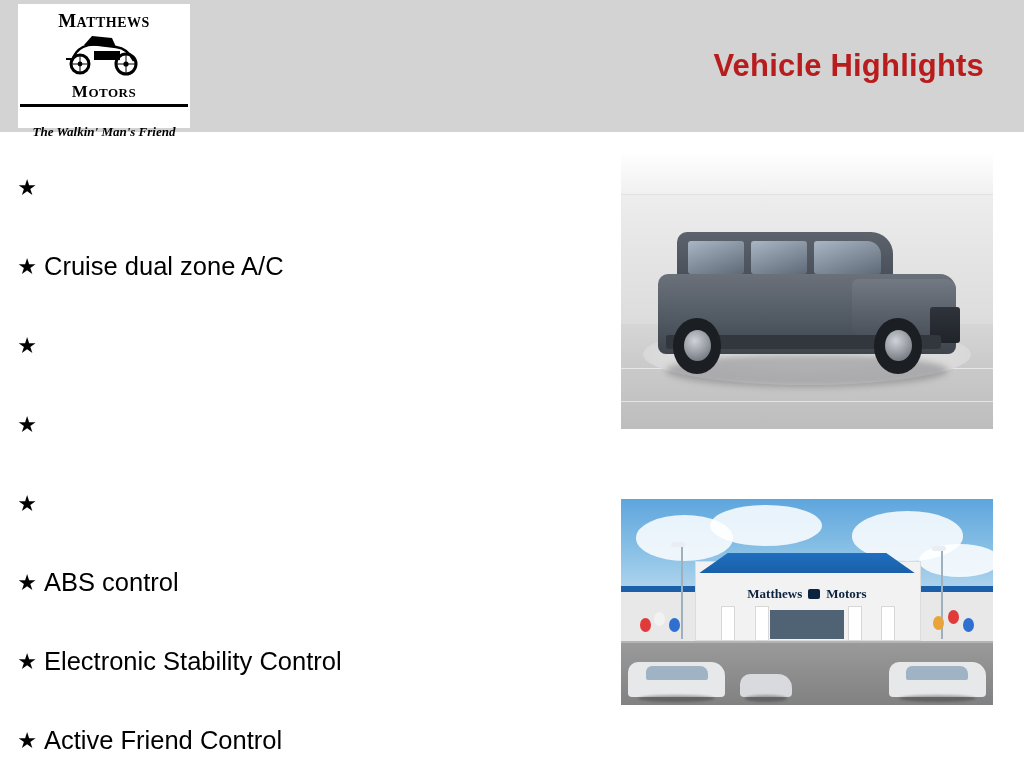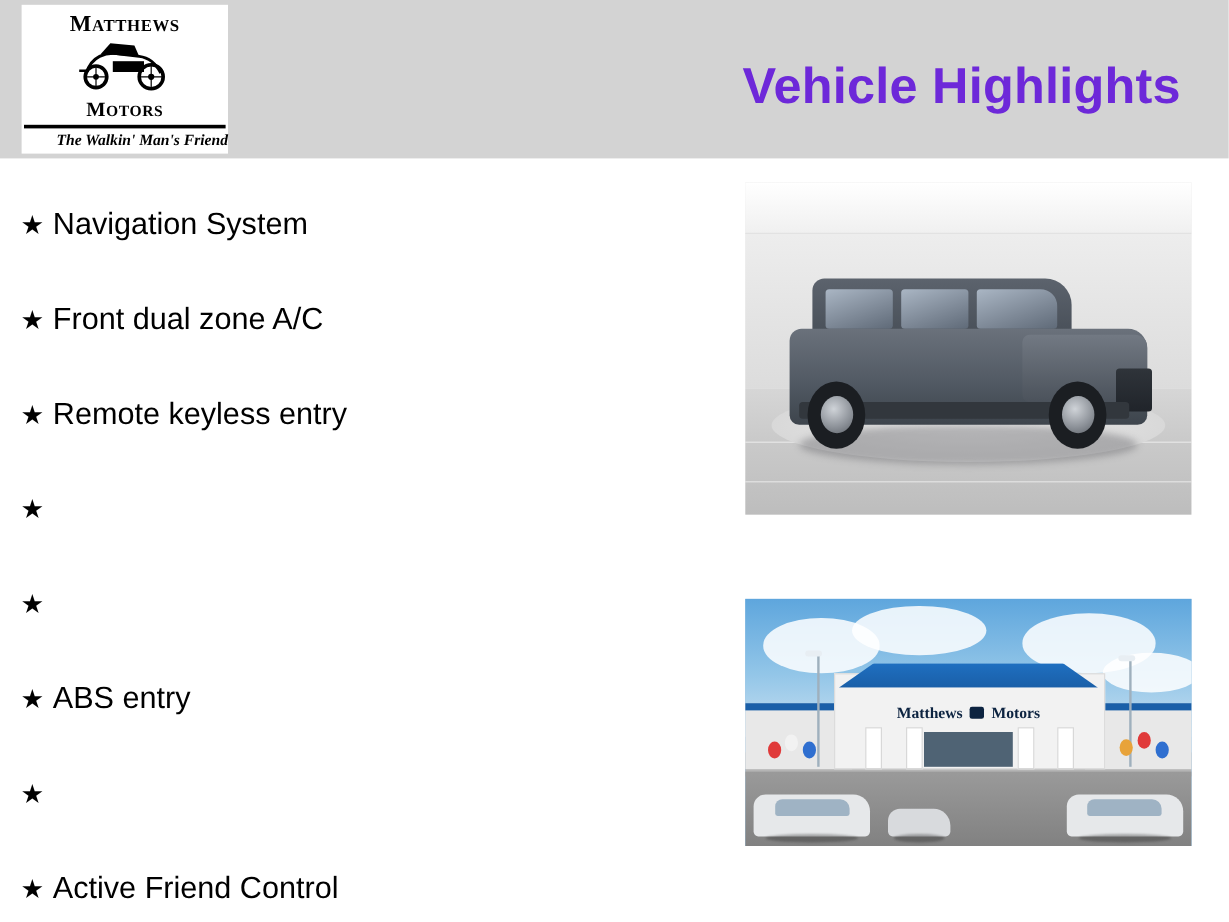--- a/index.html
+++ b/index.html
@@ -27,23 +27,23 @@
     width: 1024px;
     height: 132px;
     background: #d3d3d3;
     box-sizing: border-box;
   }
 
   .header-title {
     position: absolute;
     right: 40px;
     top: 48px;
-    font-size: 42px;
+    font-size: 31px;
     font-weight: bold;
-    color: #6d28d9;
+    color: #b91c1c;
     letter-spacing: 0.2px;
     white-space: nowrap;
     text-align: right;
   }
 
   
   .logo {
     position: absolute;
     left: 18px;
     top: 4px;
@@ -99,23 +99,23 @@
     left: 2px;
     top: 100px;
     width: 168px;
     height: 3px;
     background: #000000;
   }
 
   .logo-tagline {
     position: absolute;
     left: 0;
-    top: 105px;
+    top: 120px;
     width: 172px;
-    text-align: right;
+    text-align: center;
     font-family: "Liberation Serif", serif;
     font-style: italic;
     font-weight: bold;
     font-size: 13px;
     color: #000000;
     white-space: nowrap;
   }
 
   
   .features {
@@ -392,48 +392,47 @@
       <div class="logo-tagline">The Walkin' Man's Friend</div>
     </div>
 
     <div class="header-title">Vehicle Highlights</div>
   </div>
 
   <div class="features">
 
     <div class="feature-row">
       <span class="feature-bullet">★</span>
-      <span class="feature-label">Navigation System</span>
-    </div>
-
-    <div class="feature-row">
-      <span class="feature-bullet">★</span>
-      <span class="feature-label">Front dual zone A/C</span>
-    </div>
-
-    <div class="feature-row">
-      <span class="feature-bullet">★</span>
-      <span class="feature-label">Remote keyless entry</span>
-    </div>
-
-    <div class="feature-row">
-      <span class="feature-bullet">★</span>
-    </div>
-
-    <div class="feature-row">
-      <span class="feature-bullet">★</span>
-    </div>
-
-    <div class="feature-row">
-      <span class="feature-bullet">★</span>
-      <span class="feature-label">ABS entry</span>
-    </div>
-
-    <div class="feature-row">
-      <span class="feature-bullet">★</span>
+    </div>
+
+    <div class="feature-row">
+      <span class="feature-bullet">★</span>
+      <span class="feature-label">Cruise dual zone A/C</span>
+    </div>
+
+    <div class="feature-row">
+      <span class="feature-bullet">★</span>
+    </div>
+
+    <div class="feature-row">
+      <span class="feature-bullet">★</span>
+    </div>
+
+    <div class="feature-row">
+      <span class="feature-bullet">★</span>
+    </div>
+
+    <div class="feature-row">
+      <span class="feature-bullet">★</span>
+      <span class="feature-label">ABS control</span>
+    </div>
+
+    <div class="feature-row">
+      <span class="feature-bullet">★</span>
+      <span class="feature-label">Electronic Stability Control</span>
     </div>
 
     <div class="feature-row">
       <span class="feature-bullet">★</span>
       <span class="feature-label">Active Friend Control</span>
     </div>
 
   </div>
 
   <div class="photo photo-vehicle">

